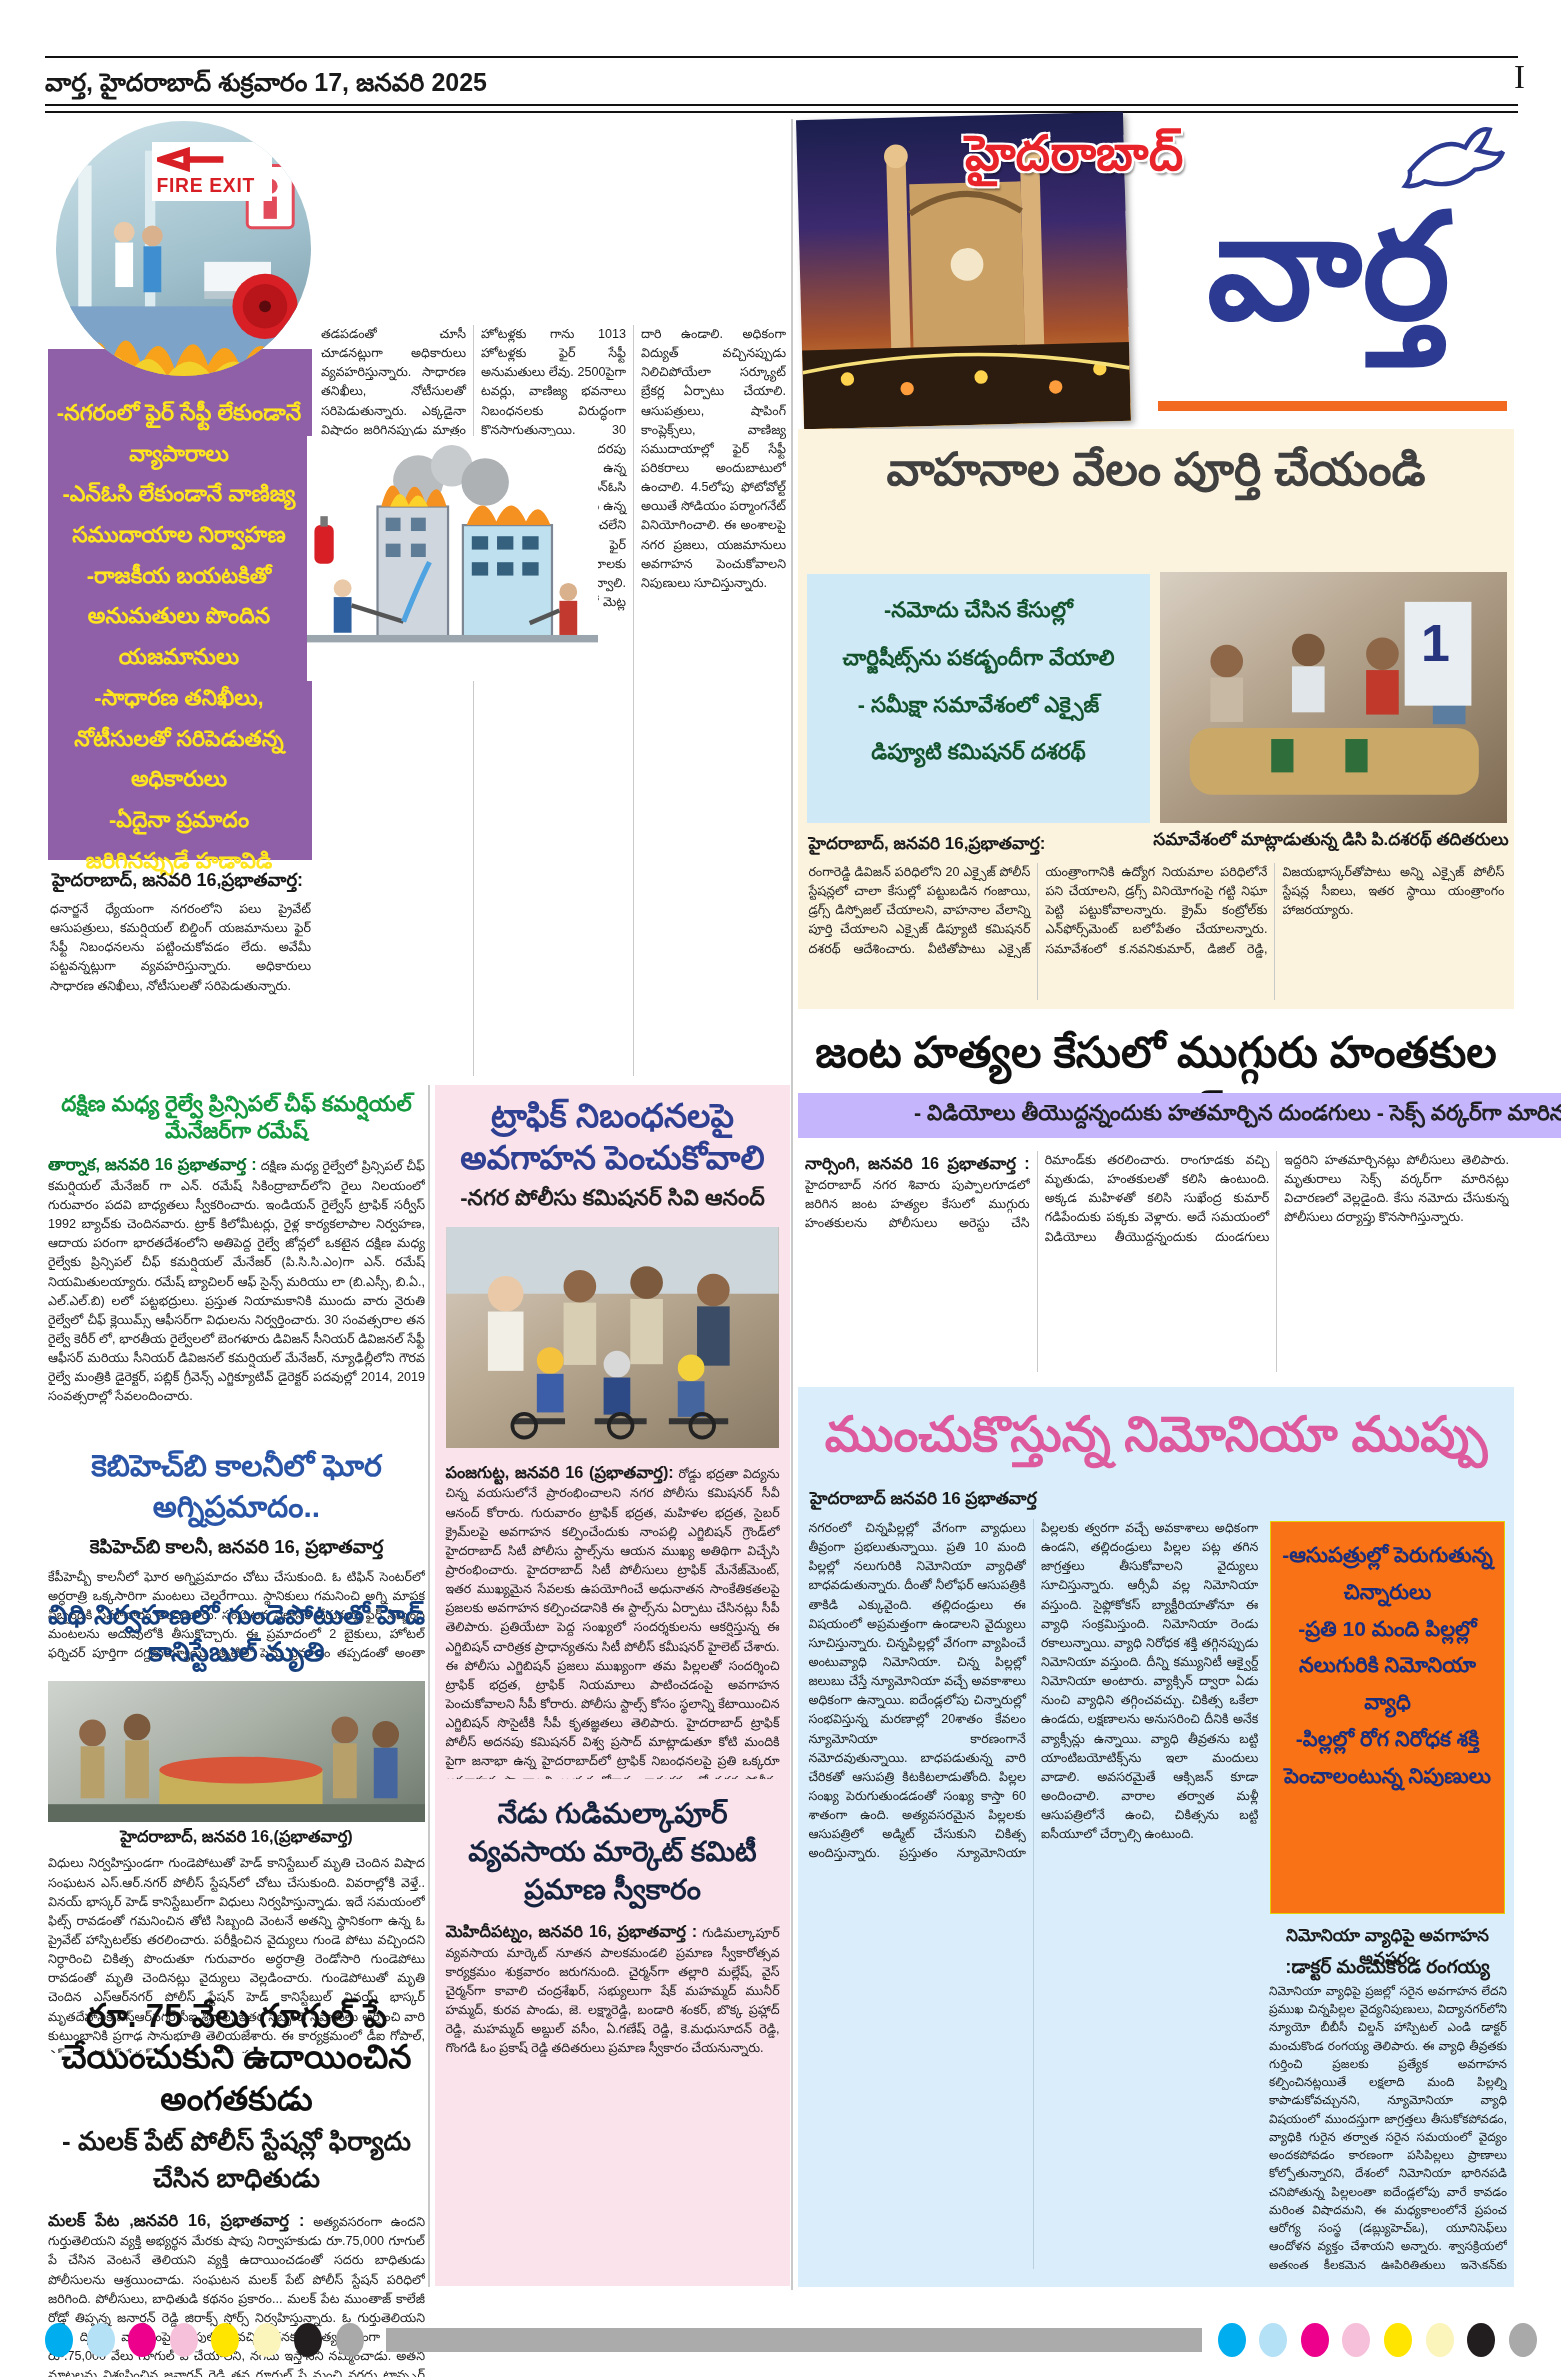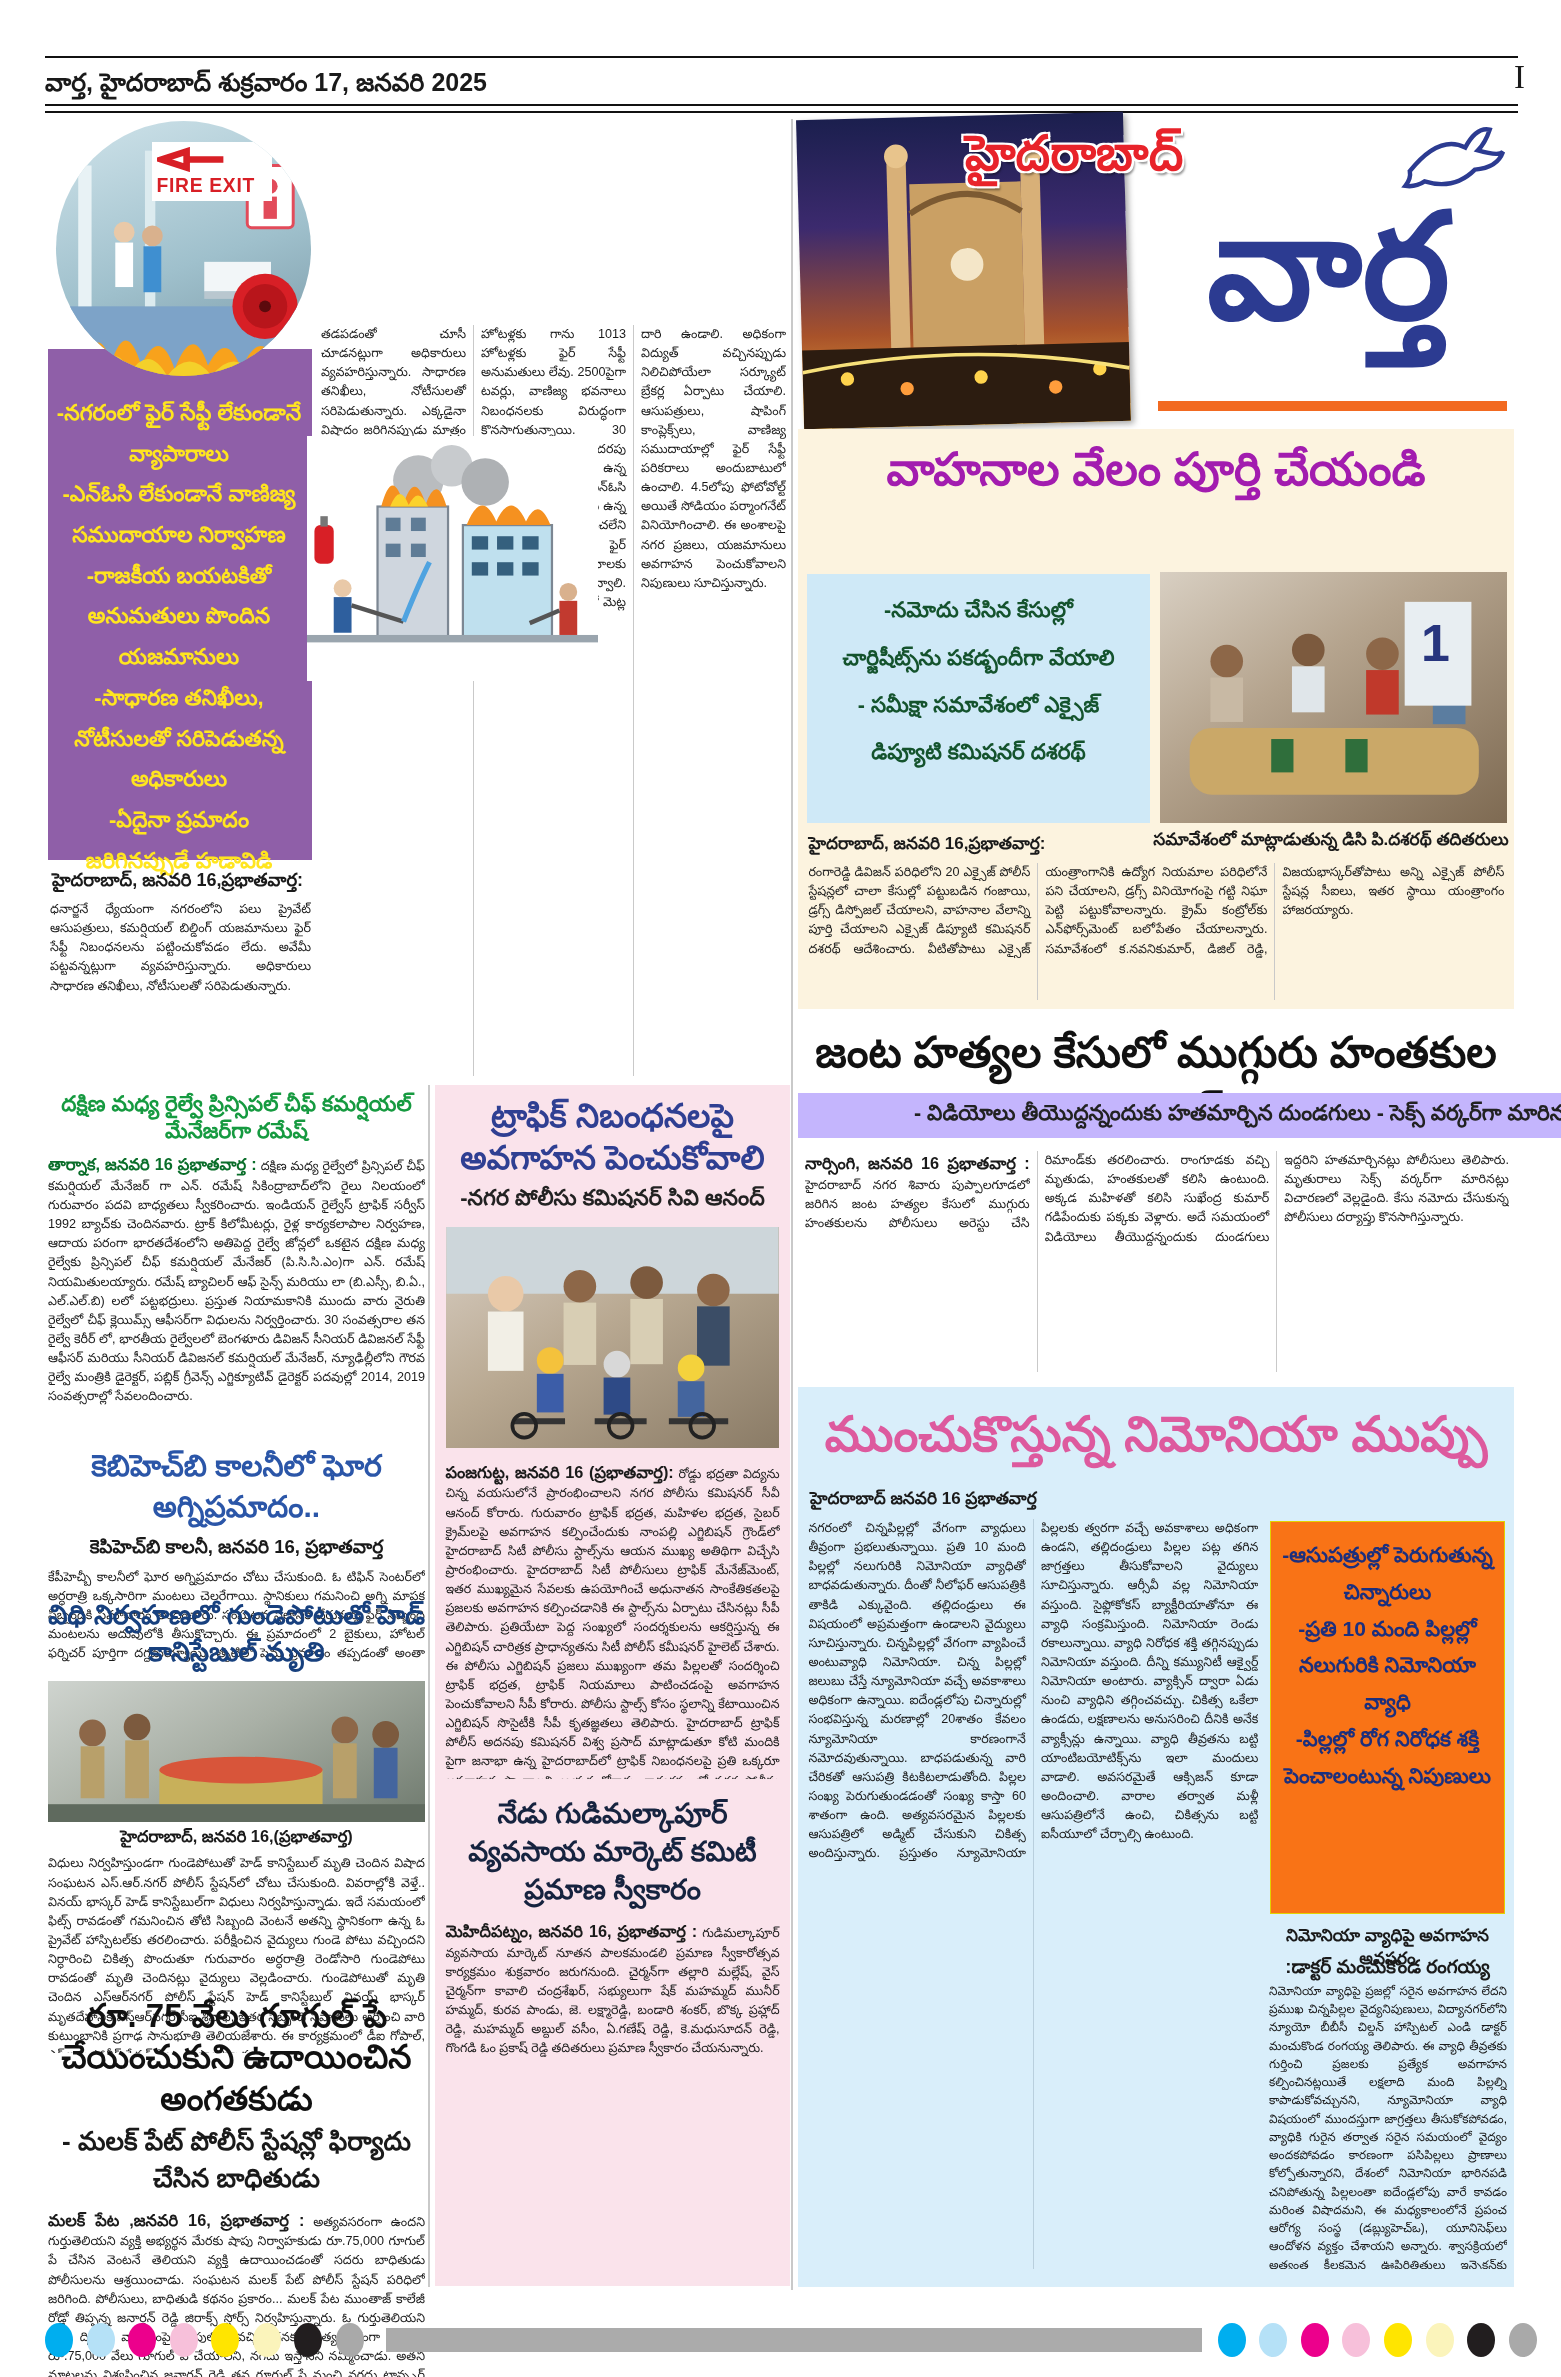--- a/index.html
+++ b/index.html
@@ -141,21 +141,21 @@
   </div>
   <div class="abs hl" style="left:965px;top:125px;width:431px;color:#e8232a;font-size:49px;
               text-shadow:-2.2px -2.2px 0 #fff,2.2px -2.2px 0 #fff,-2.2px 2.2px 0 #fff,2.2px 2.2px 0 #fff,3px 3.7px 2.2px rgba(0,0,0,.4);">హైదరాబాద్</div>
   <svg class="abs" style="left:1395px;top:119px;" width="111" height="82" viewBox="0 0 150 110">
     <path d="M20 70 Q60 20 95 38 Q110 10 128 14 Q122 32 112 42 Q140 50 146 44 Q138 66 108 68 Q80 96 40 84 Q28 92 14 90 Q22 80 20 70 Z" fill="#ffffff" stroke="#2c3b91" stroke-width="6"></path>
   </svg>
   <div class="abs hl" style="left:1143px;top:171px;width:371px;text-align:center;color:#2c3b91;font-size:148px;line-height:1.3;">వార్త</div>
   <div class="abs" style="left:1158px;top:401px;width:349px;height:10.4px;background:#f26a21;"></div>
 
   <div class="abs" style="left:798px;top:429px;width:716px;height:580px;background:#fcf3df;">
-    <div class="hl ctr" style="margin-top:13.4px;color:#a21caf;font-size:46px;">వాహనాల వేలం పూర్తి చేయండి</div>
+    <div class="hl ctr" style="margin-top:13.4px;color:#404040;font-size:46px;">వాహనాల వేలం పూర్తి చేయండి</div>
     <div class="abs" style="left:9px;top:145px;width:343px;height:249px;background:#cfe9f7;padding:13.4px 10.4px;box-sizing:border-box;">
       <div class="ctr" style="color:#14532d;font-weight:bold;font-size:21.5px;line-height:2.2;">
         <div>-నమోదు చేసిన కేసుల్లో</div>
         <div>చార్జిషీట్స్‌ను పకడ్బందీగా వేయాలి</div>
         <div>- సమీక్షా సమావేశంలో ఎక్సైజ్</div>
         <div>డిప్యూటి కమిషనర్ దశరథ్</div>
       </div>
     </div>
     <div class="abs photo" style="left:362px;top:143px;width:347px;height:251px;
                 background:linear-gradient(145deg,#d8cfc2 0%,#b5a48e 40%,#7e6a52 100%);">

